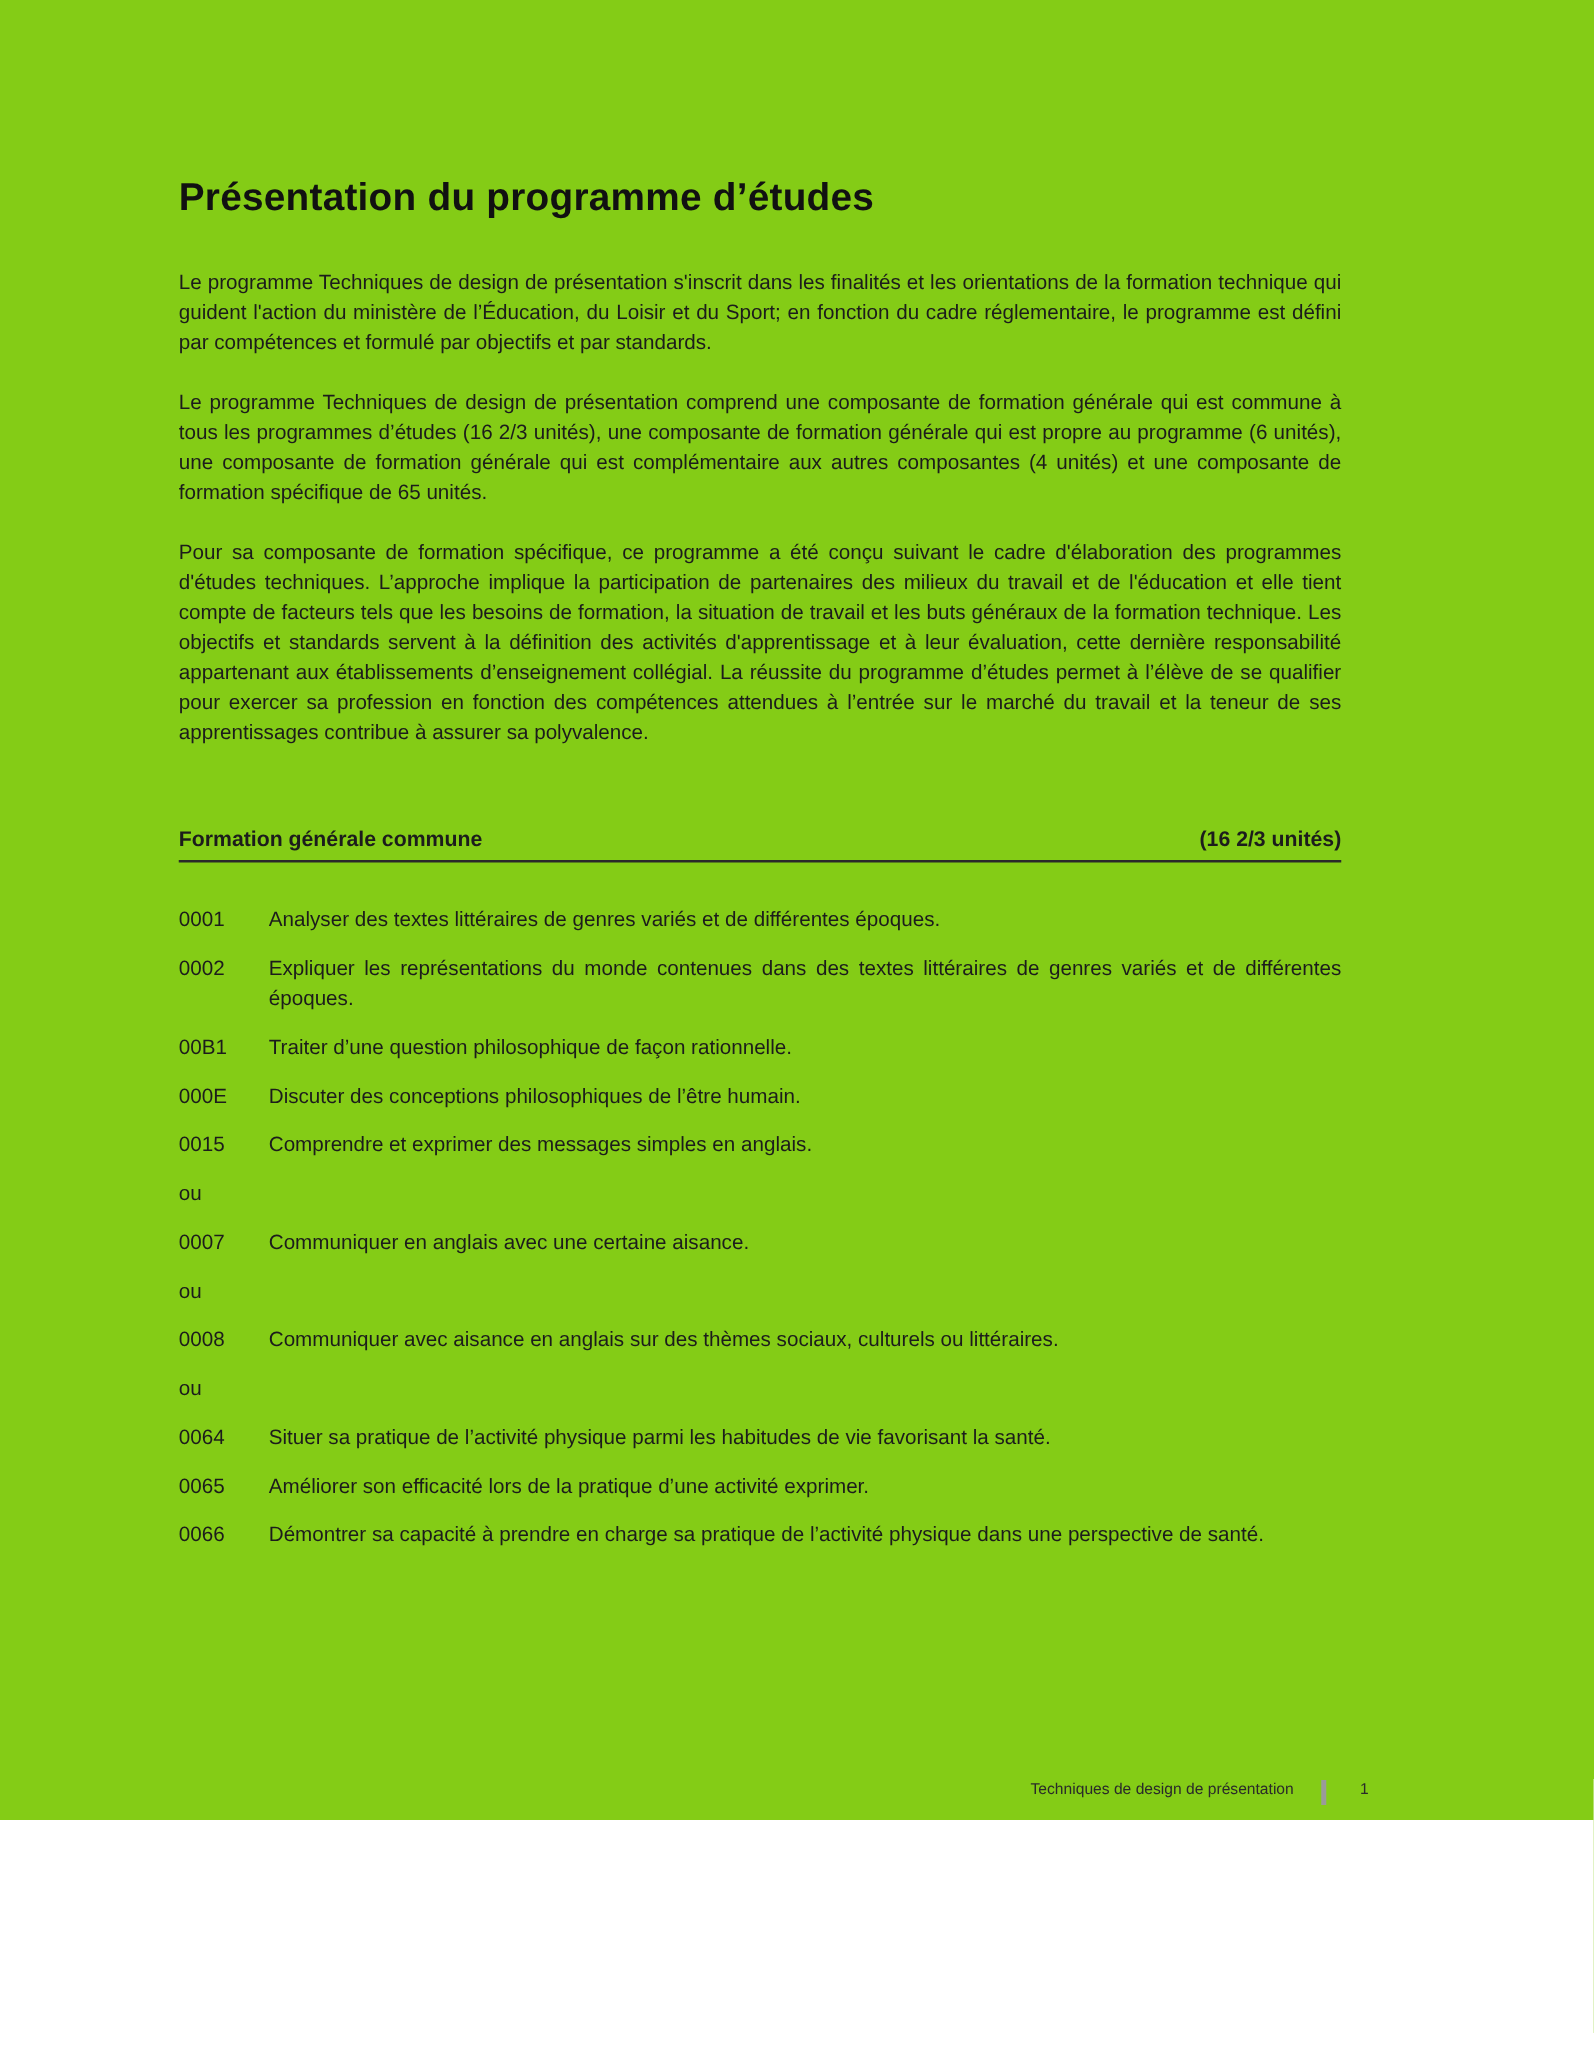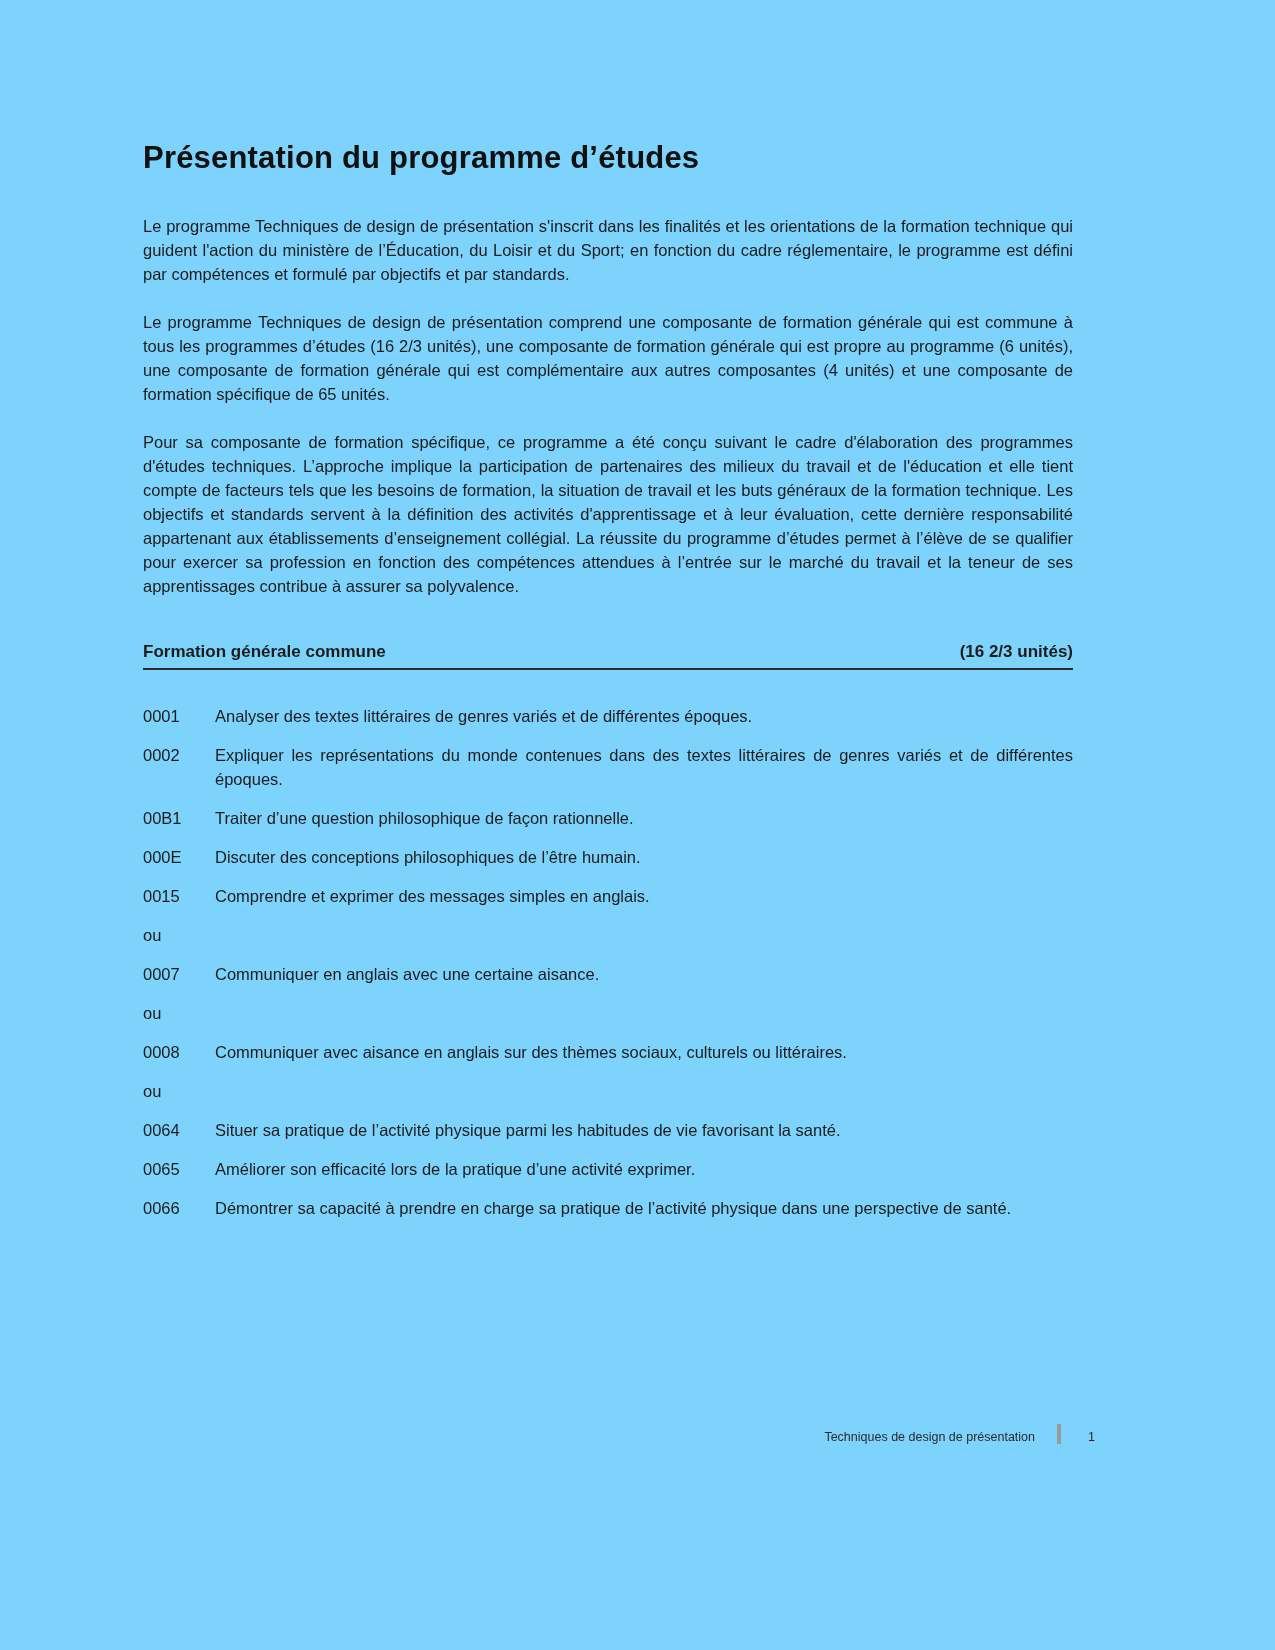--- a/index.html
+++ b/index.html
@@ -3,23 +3,23 @@
 <meta charset="utf-8">
 <style>
   html, body {
     margin: 0;
     padding: 0;
     background: #ffffff;
   }
   .page {
     position: relative;
     width: 1275px;
-    height: 1650px;
+    height: 1456px;
     margin: 0 auto;
-    background: #7dd3fc;
+    background: #84cc16;
     font-family: "Liberation Sans", sans-serif;
     color: #1c1c1c;
     box-sizing: border-box;
     padding: 140px 202px 0 143px;
     overflow: hidden;
   }
   .doc-title {
     font-size: 31px;
     font-weight: bold;
     letter-spacing: 0.2px;
@@ -31,21 +31,21 @@
     line-height: 24px;
     text-align: justify;
     margin: 0 0 24px 0;
   }
   .section-header {
     display: flex;
     justify-content: space-between;
     align-items: flex-end;
     font-size: 17px;
     font-weight: bold;
-    margin-top: 44px;
+    margin-top: 64px;
     padding-bottom: 6px;
     border-bottom: 2px solid #2a2a2a;
   }
   .competency-list {
     margin-top: 34px;
   }
   .competency-row {
     display: flex;
     align-items: flex-start;
     margin-bottom: 15px;
@@ -58,21 +58,21 @@
   }
   .competency-text {
     flex: 1 1 auto;
     text-align: justify;
   }
   .footer {
     position: absolute;
     right: 180px;
     top: 1424px;
     display: flex;
-    align-items: flex-end;
+    align-items: flex-start;
     font-size: 12.5px;
     color: #2a2a2a;
     gap: 10px;
   }
   .footer-divider {
     width: 4px;
     height: 20px;
     background: #9a9a9a;
     margin: 0 10px 0 12px;
   }

